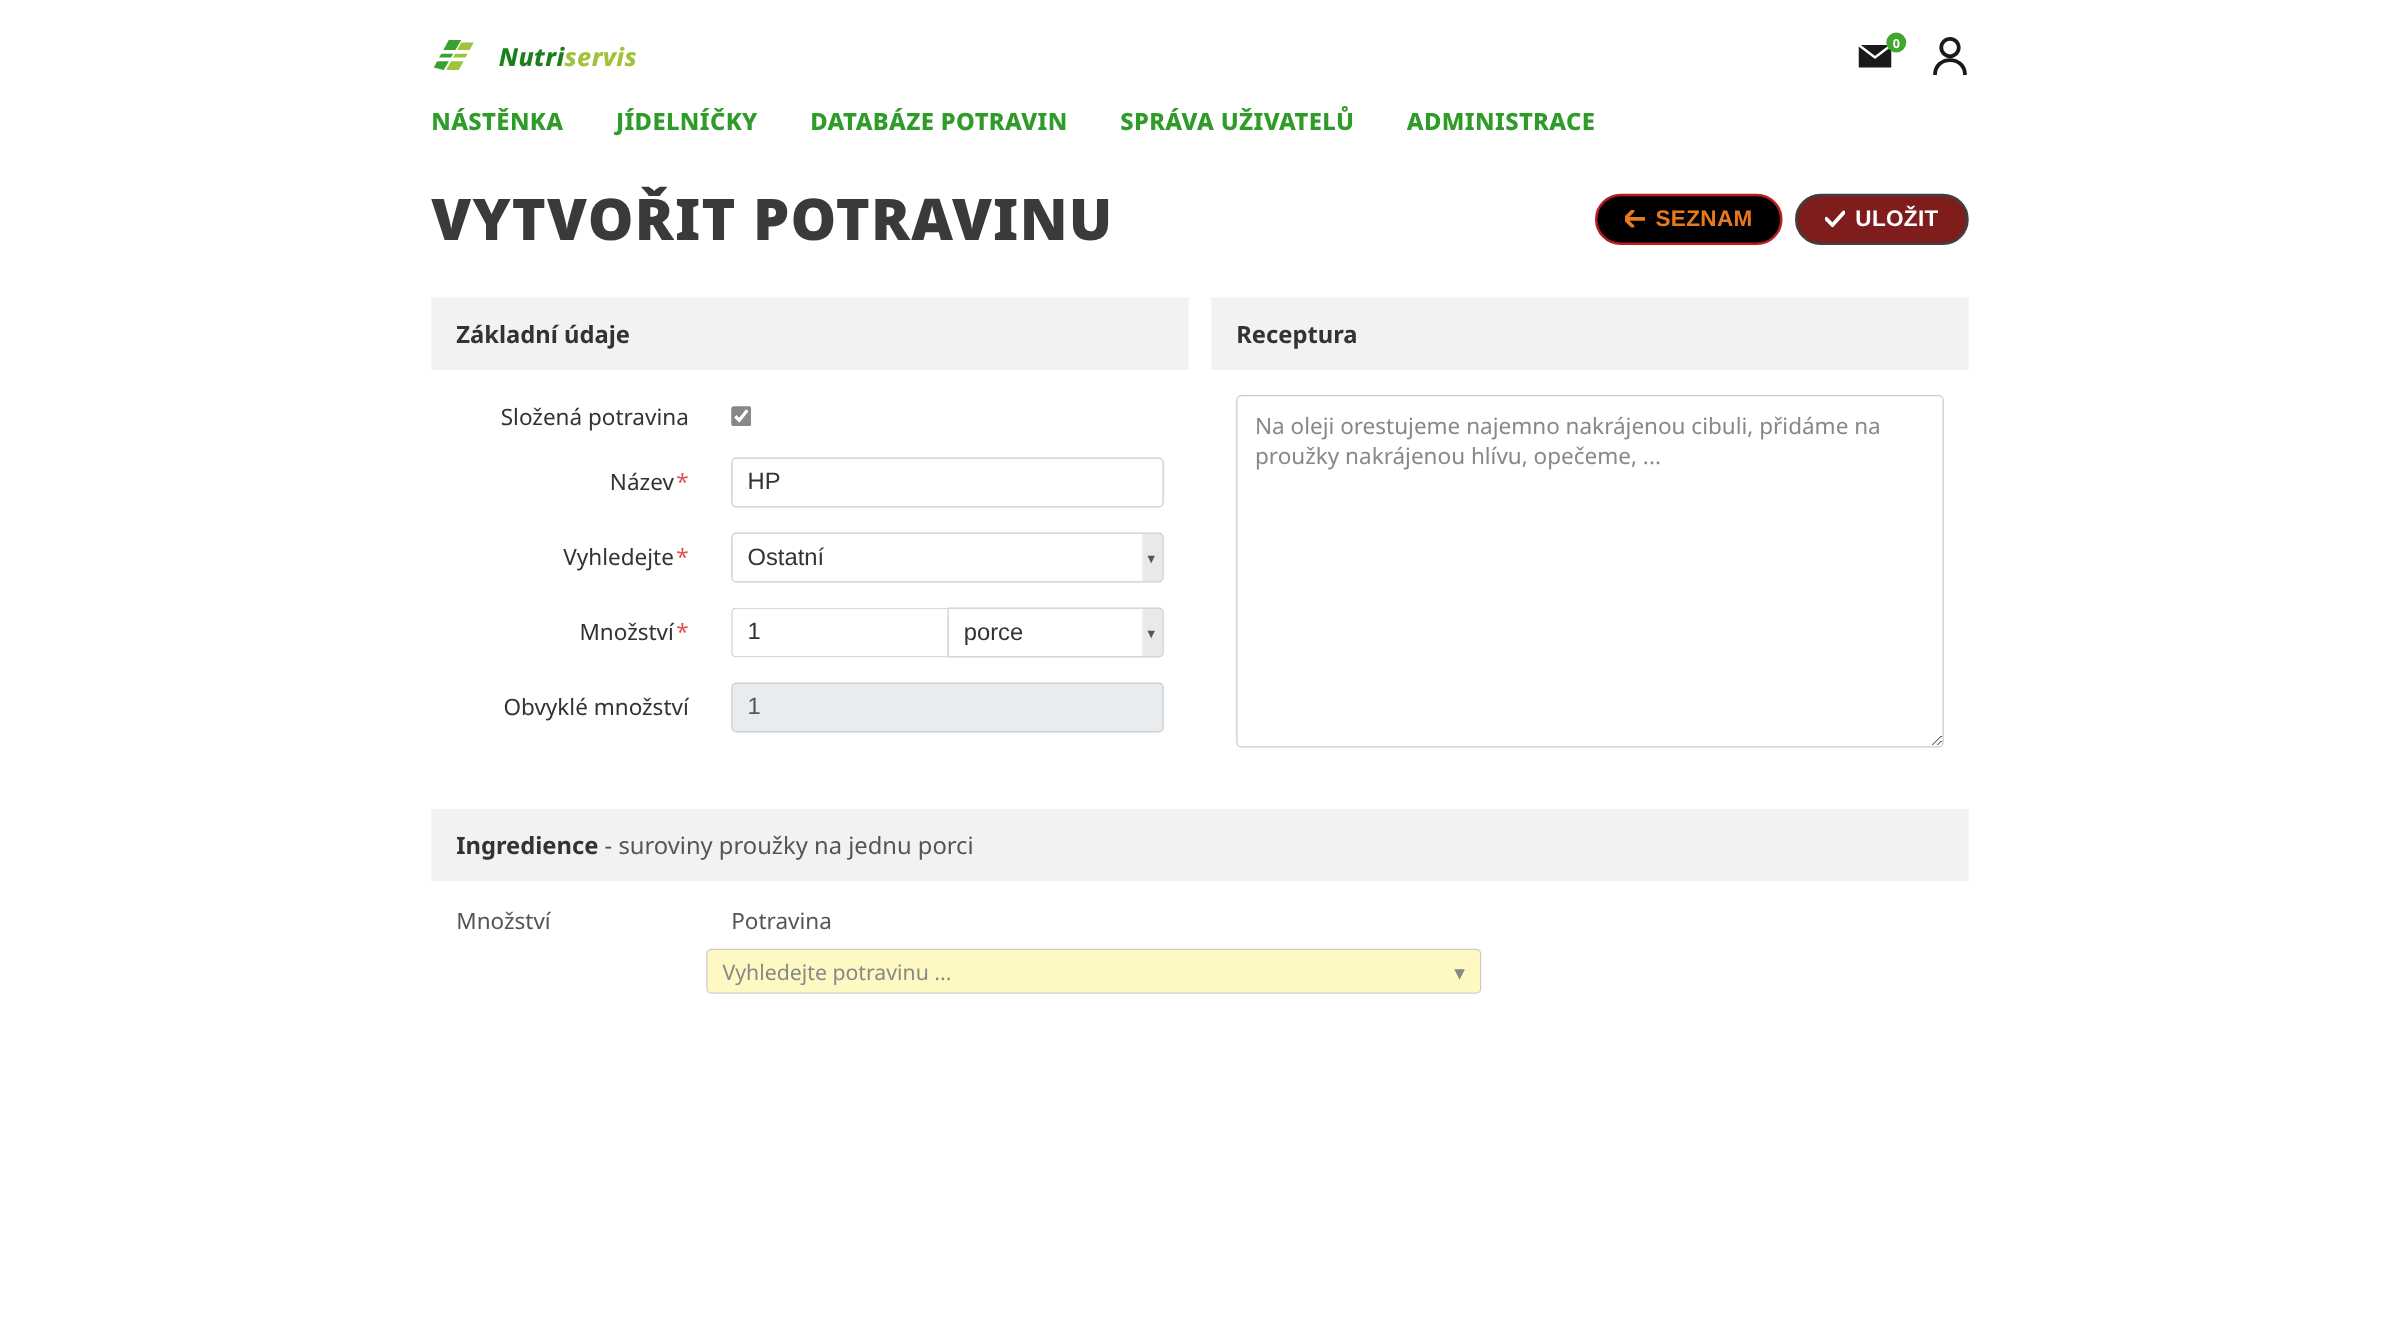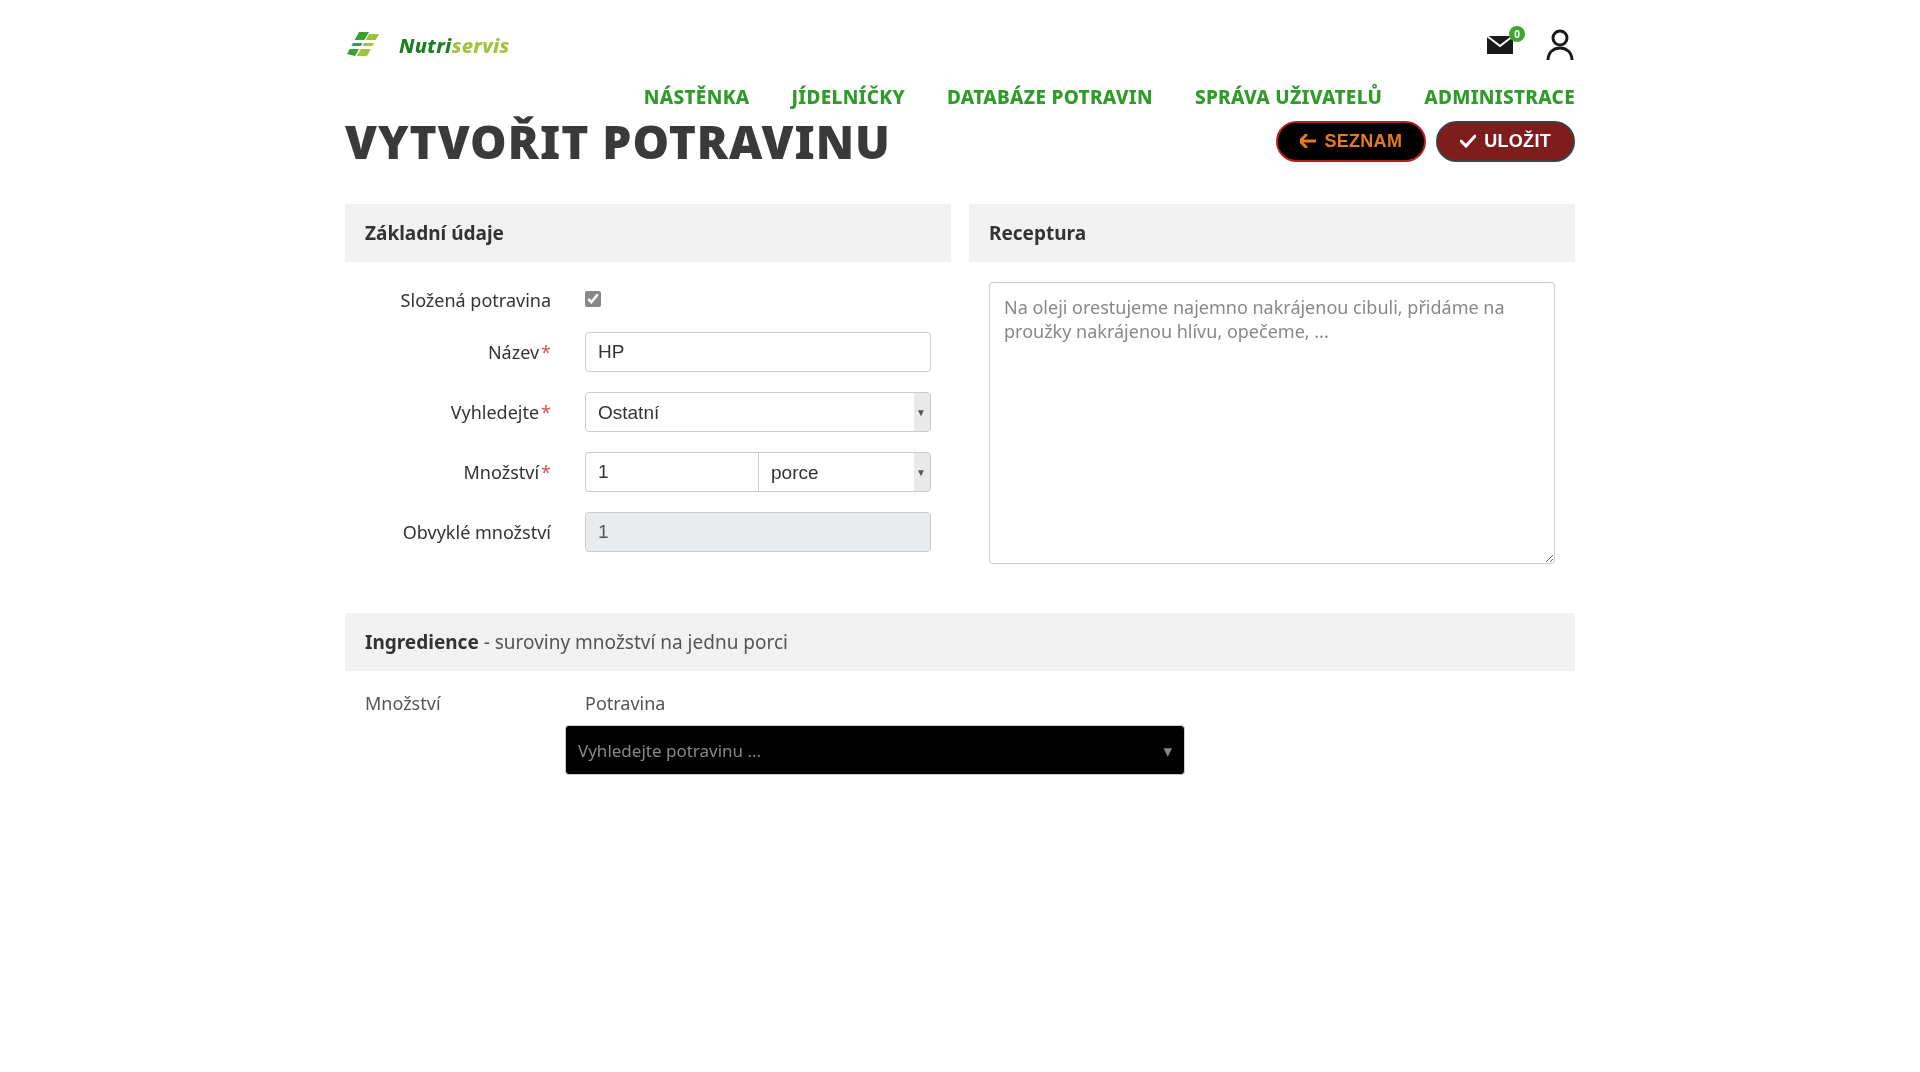--- a/index.html
+++ b/index.html
@@ -9,21 +9,21 @@
 .logo{display:flex;align-items:center;gap:16px}
 .logo-mark{width:38px;height:34px;position:relative}
 .logo-mark svg{display:block}
 .logo-text{font-weight:800;font-style:italic;font-size:20px;letter-spacing:.3px}
 .logo-text .n{color:#1c7f1e}
 .logo-text .s{color:#9fc43c}
 .top-icons{display:flex;align-items:center;gap:30px}
 .mail-wrap{position:relative;cursor:pointer;display:flex;align-items:center}
 .badge{position:absolute;top:-8px;right:-10px;background:#40a62f;color:#fff;border-radius:50%;min-width:16px;height:16px;display:flex;align-items:center;justify-content:center;font-size:10px;font-weight:700;padding:0 3px}
 .user-icon{cursor:pointer;display:flex;align-items:center}
-.navbar{display:flex;justify-content:flex-end;gap:42px;}
+.navbar{display:flex;justify-content:flex-start;gap:42px;margin-bottom:34px}
 .nav-item{font-weight:800;font-size:19px;letter-spacing:.3px;color:#2f9b29;text-transform:uppercase;cursor:pointer}
 .page-head{display:flex;align-items:center;justify-content:space-between;margin-bottom:32px}
 .page-title{font-weight:900;font-size:46px;letter-spacing:1px;color:#3a3a3a;text-transform:uppercase}
 .head-buttons{display:flex;gap:10px}
 .btn{display:inline-flex;align-items:center;gap:8px;border-radius:999px;font-weight:800;font-size:18px;padding:8px 22px;cursor:pointer;text-transform:uppercase;letter-spacing:.3px}
 .btn-outline{background:#000000;color:#e87a1e;border:2px solid #b91c1c}
 .btn-solid{background:#7f1d1d;color:#fff;border:2px solid #404040}
 .columns{display:grid;grid-template-columns:1fr 1fr;gap:18px}
 .panel-header{background:#f2f2f2;padding:16px 20px;font-weight:700;font-size:19px;color:#333}
 .panel-body{padding:26px 0 10px}
@@ -42,21 +42,21 @@
 .readonly{background:#e9ecef;color:#555}
 .textarea{width:100%;min-height:282px;border:1px solid #ccc;border-radius:4px;padding:12px 14px;font-size:18px;color:#666;resize:vertical;font-family:inherit}
 .textarea::placeholder, .input::placeholder{color:#888}
 .checkbox{width:16px;height:16px;accent-color:#888;margin-top:2px}
 .section2{margin-top:24px}
 .section2 .panel-header{font-weight:700}
 .ing-sub{font-weight:400;color:#555}
 .ing-head-row{display:flex;gap:20px;padding:20px 20px 6px;color:#555;font-size:18px}
 .ing-col1{width:200px}
 .ing-col2{flex:1}
-.combo{display:flex;align-items:center;border:1px solid #ccc;border-radius:4px;height:50px;padding:0 12px;font-size:17px;color:#888;background:#000000;cursor:pointer;justify-content:space-between;max-width:620px;margin:4px 0 6px 20px}
+.combo{display:flex;align-items:center;border:1px solid #ccc;border-radius:4px;height:36px;padding:0 12px;font-size:17px;color:#888;background:#fef9c3;cursor:pointer;justify-content:space-between;max-width:620px;margin:4px 0 6px 20px}
 .caret-down{margin-left:auto;color:#888}
 .recipe-body{padding:20px}
 </style>
 </head>
 <body>
 
 <div class="container">
   <div class="topbar">
     <div class="logo">
       <span class="logo-mark">
@@ -159,21 +159,21 @@
     <div>
       <div class="panel-header">Receptura</div>
       <div class="recipe-body">
         <textarea class="textarea" placeholder="Na oleji orestujeme najemno nakrájenou cibuli, přidáme na proužky nakrájenou hlívu, opečeme, ..." style=""></textarea>
       </div>
     </div>
   </div>
 
   <div class="section2">
     <div class="panel-header">
-      <span>Ingredience</span><span class="ing-sub"> - suroviny množství na jednu porci</span>
+      <span>Ingredience</span><span class="ing-sub"> - suroviny proužky na jednu porci</span>
     </div>
     <div class="ing-head-row">
       <div class="ing-col1">Množství</div>
       <div class="ing-col2">Potravina</div>
     </div>
     <div style="display:flex">
       <div class="ing-col1"></div>
       <div class="ing-col2">
         <div class="combo">
           <span>Vyhledejte potravinu ...</span>

